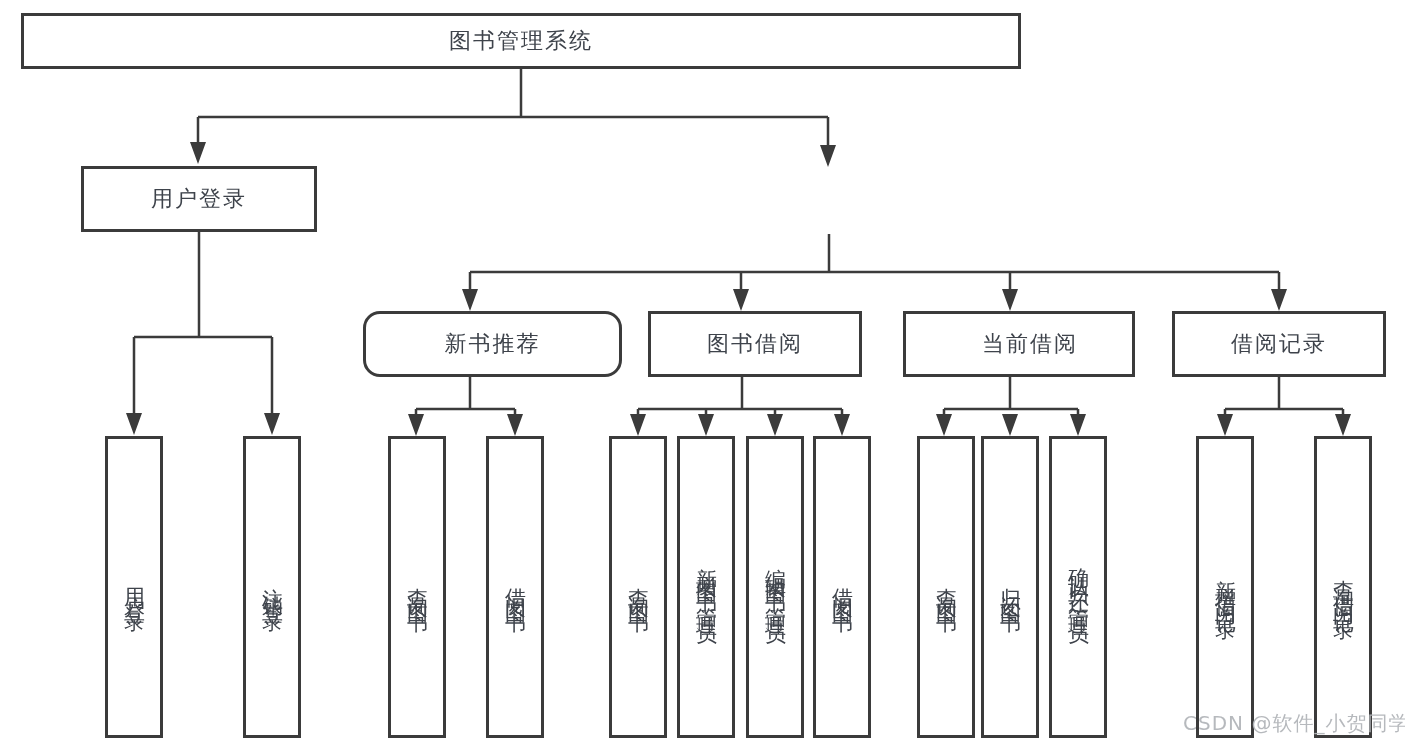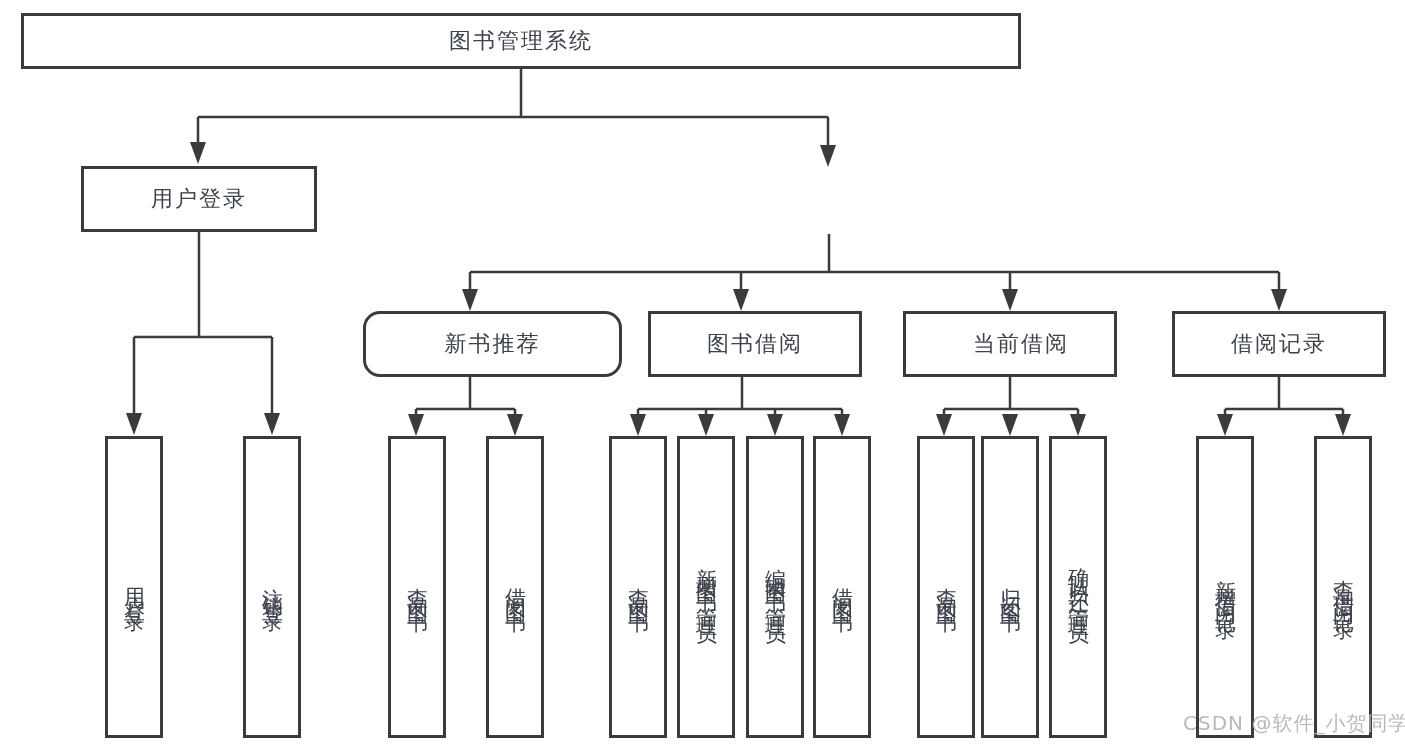--- a/index.html
+++ b/index.html
@@ -124,21 +124,21 @@
              M1217 414 L1233 414 L1225 436 Z
              M1335 414 L1351 414 L1343 436 Z"></path>
   </svg>
 
   <div class="hbox" style="left:21px; top:13px; width:1000px; height:56px;">图书管理系统</div>
 
   <div class="hbox" style="left:81px; top:166px; width:236px; height:66px;">用户登录</div>
 
   <div class="hbox" style="left:363px; top:311px; width:259px; height:66px;border-radius:17px;">新书推荐</div>
   <div class="hbox" style="left:633px; top:311px; width:214px; height:66px;margin-left:15px;">图书借阅</div>
-  <div class="hbox" style="left:903px; top:311px; width:214px; height:66px;padding-left:22px;">当前借阅</div>
+  <div class="hbox" style="left:903px; top:311px; width:232px; height:66px;padding-left:22px;">当前借阅</div>
   <div class="hbox" style="left:1172px; top:311px; width:214px; height:66px;">借阅记录</div>
 
   <div class="leaf" style="left:105px;">用户登录</div>
   <div class="leaf" style="left:243px;">注销登录</div>
 
   <div class="leaf" style="left:388px;">查询图书</div>
   <div class="leaf" style="left:486px;">借阅图书</div>
 
   <div class="leaf" style="left:609px;">查询图书</div>
   <div class="leaf" style="left:677px;">新增图书（管理员）</div>

